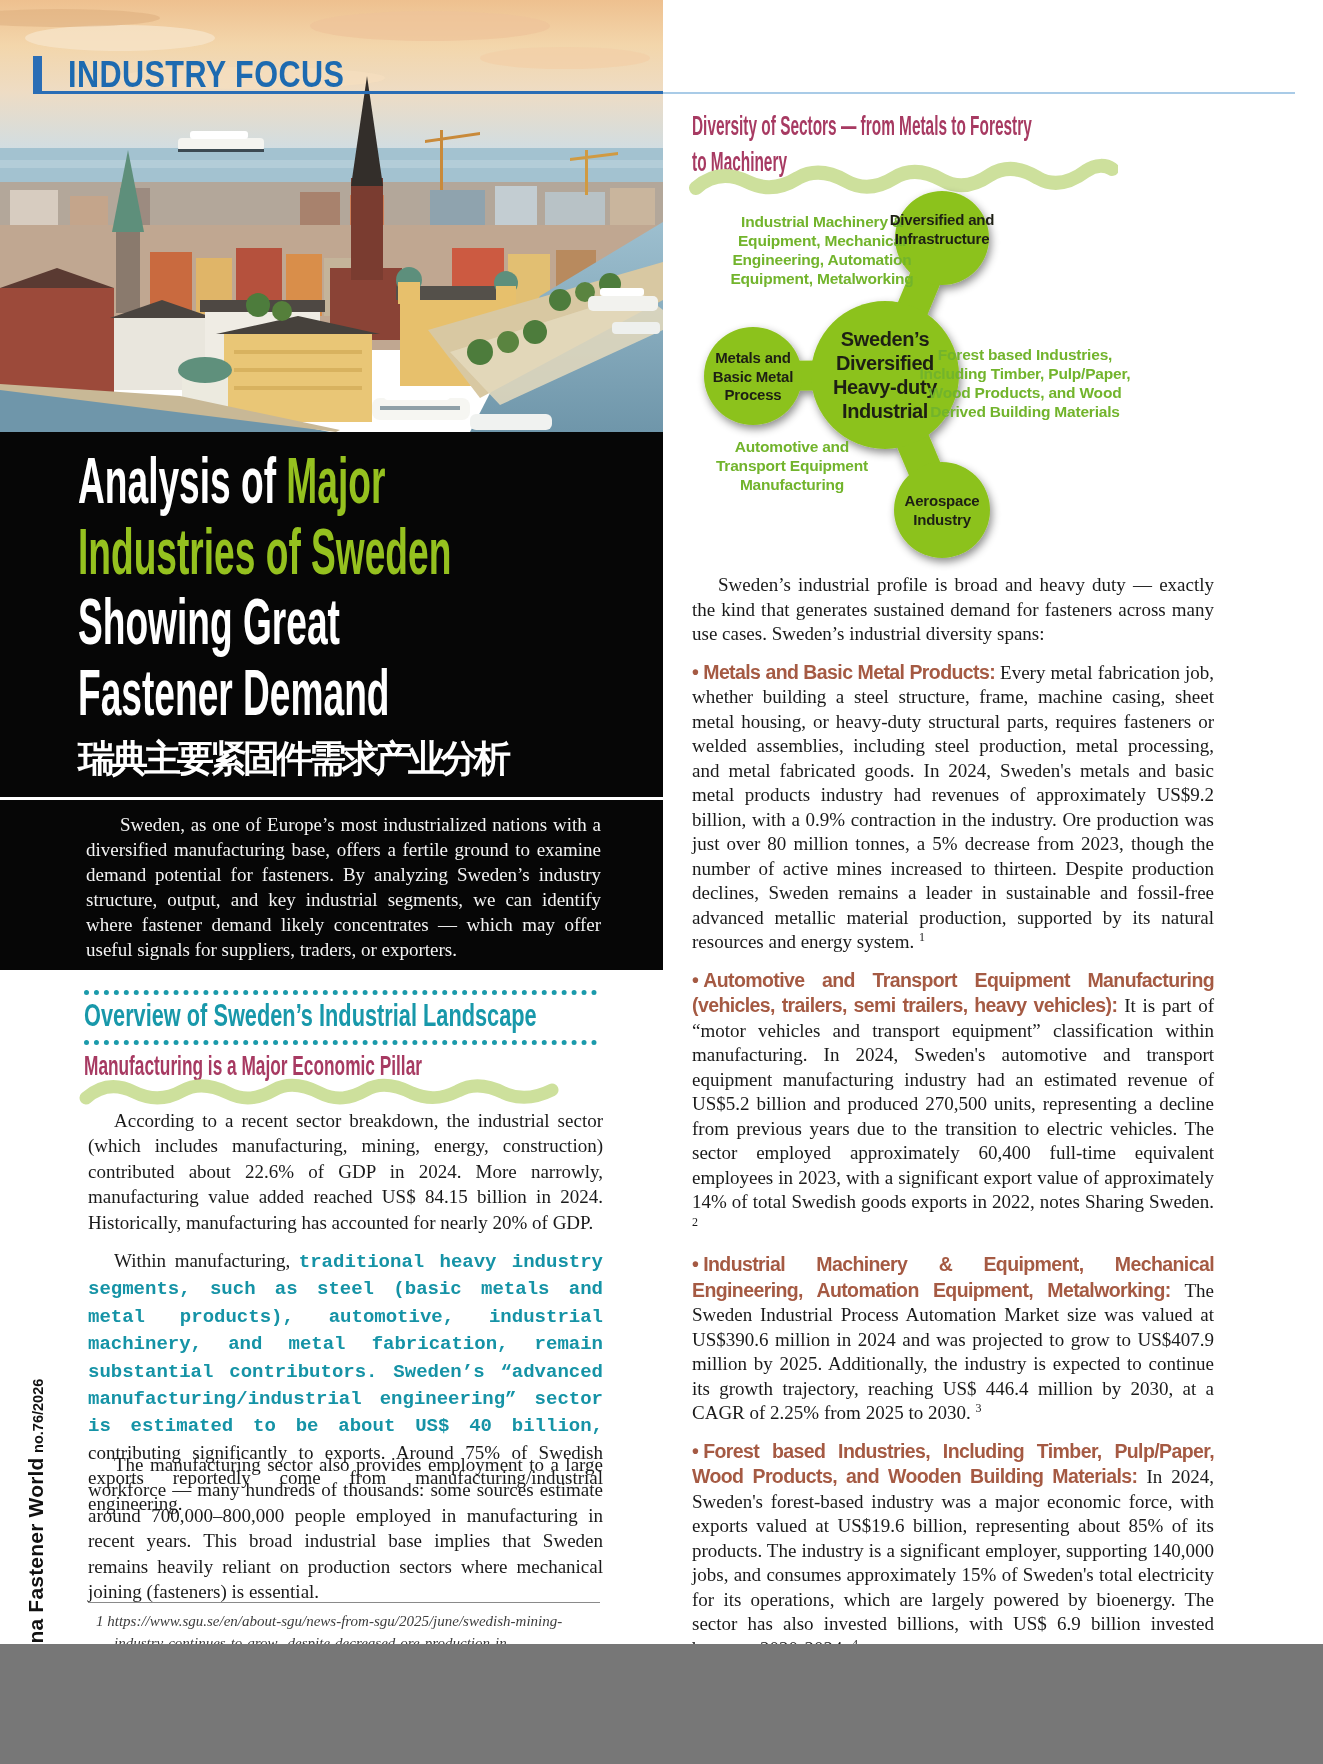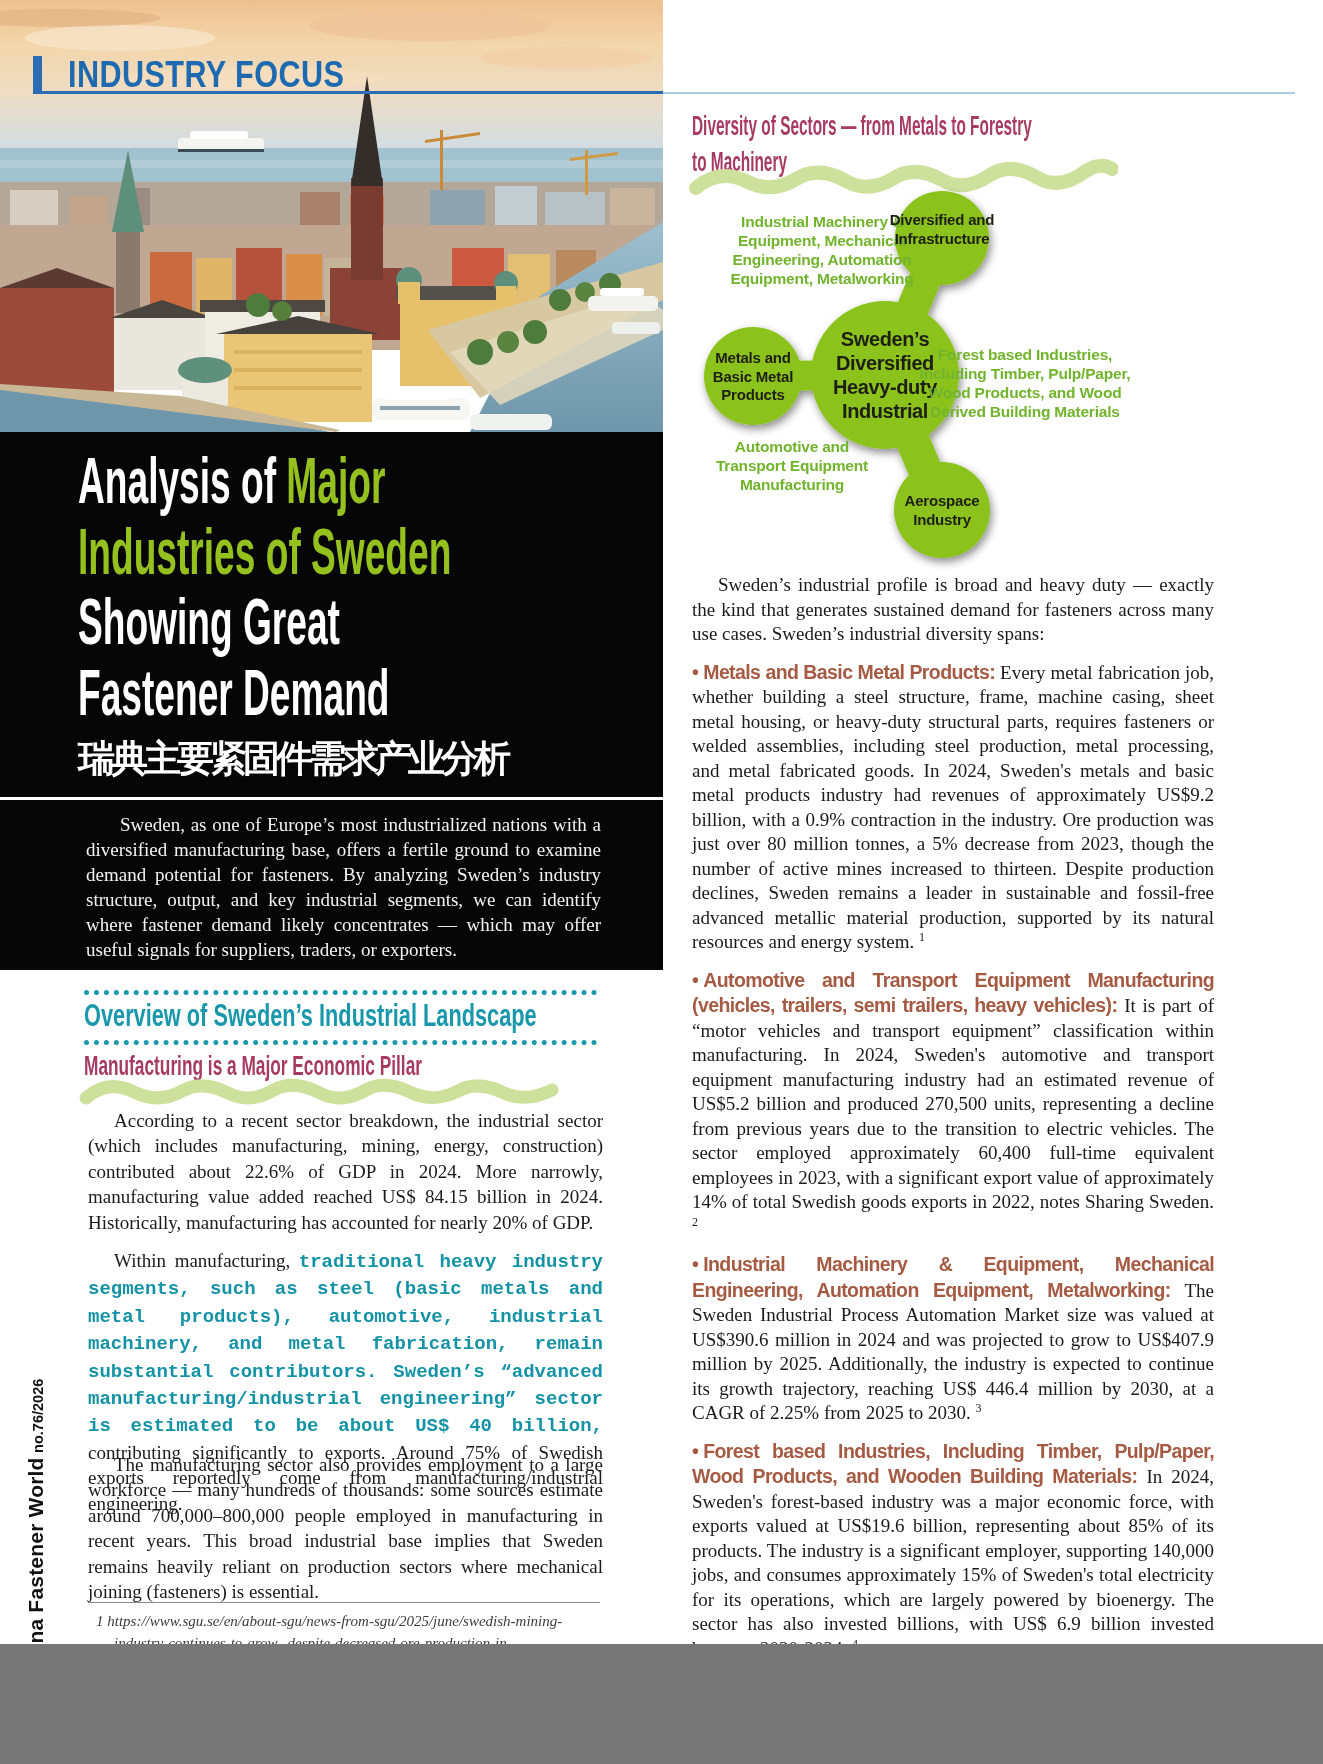--- a/index.html
+++ b/index.html
@@ -364,21 +364,21 @@
       <line x1="282" y1="88" x2="225" y2="225" stroke="#8cc21c" stroke-width="32"></line>
       <line x1="282" y1="360" x2="225" y2="225" stroke="#8cc21c" stroke-width="34"></line>
       <circle cx="282" cy="88" r="47" fill="#8cc21c"></circle>
       <circle cx="93" cy="226" r="49" fill="#8cc21c"></circle>
       <circle cx="282" cy="360" r="48" fill="#8cc21c"></circle>
       <circle cx="225" cy="225" r="74" fill="#8cc21c"></circle>
     </g>
   </svg>
   <div class="abs dlabel dgreen" style="left:729px;top:212px;width:186px">Industrial Machinery &amp; Equipment, Mechanical Engineering, Automation Equipment, Metalworking</div>
   <div class="abs dlabel dnode" style="left:887px;top:211px;width:110px">Diversified and Infrastructure</div>
-  <div class="abs dlabel dnode" style="left:702px;top:349px;width:102px">Metals and Basic Metal Products</div>
+  <div class="abs dlabel dnode" style="left:702px;top:349px;width:102px">Metals and Basic Metal Process</div>
   <div class="abs dlabel dcenter" style="left:812px;top:327px;width:146px">Sweden’s Diversified Heavy-duty Industrial</div>
   <div class="abs dlabel dgreen" style="left:912px;top:345px;width:226px">Forest based Industries, Including Timber, Pulp/Paper, Wood Products, and Wood Derived Building Materials</div>
   <div class="abs dlabel dgreen" style="left:710px;top:437px;width:164px">Automotive and Transport Equipment Manufacturing</div>
   <div class="abs dlabel dnode" style="left:892px;top:492px;width:100px">Aerospace Industry</div>
 
   <div class="abs rbody">
     <p class="rintro">Sweden’s industrial profile is broad and heavy duty — exactly the kind that generates sustained demand for fasteners across many use cases. Sweden’s industrial diversity spans:</p>
     <p><span class="bhead"><span class="bdot">•</span><span>Metals and Basic Metal Products:</span></span> <span>Every metal fabrication job, whether building a steel structure, frame, machine casing, sheet metal housing, or heavy-duty structural parts, requires fasteners or welded assemblies, including steel production, metal processing, and metal fabricated goods. In 2024, Sweden's metals and basic metal products industry had revenues of approximately US$9.2 billion, with a 0.9% contraction in the industry. Ore production was just over 80 million tonnes, a 5% decrease from 2023, though the number of active mines increased to thirteen. Despite production declines, Sweden remains a leader in sustainable and fossil-free advanced metallic material production, supported by its natural resources and energy system.</span> <sup>1</sup></p>
     <p><span class="bhead"><span class="bdot">•</span><span>Automotive and Transport Equipment Manufacturing (vehicles, trailers, semi trailers, heavy vehicles):</span></span> <span>It is part of “motor vehicles and transport equipment” classification within manufacturing. In 2024, Sweden's automotive and transport equipment manufacturing industry had an estimated revenue of US$5.2 billion and produced 270,500 units, representing a decline from previous years due to the transition to electric vehicles. The sector employed approximately 60,400 full-time equivalent employees in 2023, with a significant export value of approximately 14% of total Swedish goods exports in 2022, notes Sharing Sweden.</span> <sup>2</sup></p>
     <p><span class="bhead"><span class="bdot">•</span><span>Industrial Machinery &amp; Equipment, Mechanical Engineering, Automation Equipment, Metalworking:</span></span> <span>The Sweden Industrial Process Automation Market size was valued at US$390.6 million in 2024 and was projected to grow to US$407.9 million by 2025. Additionally, the industry is expected to continue its growth trajectory, reaching US$ 446.4 million by 2030, at a CAGR of 2.25% from 2025 to 2030.</span> <sup>3</sup></p>

